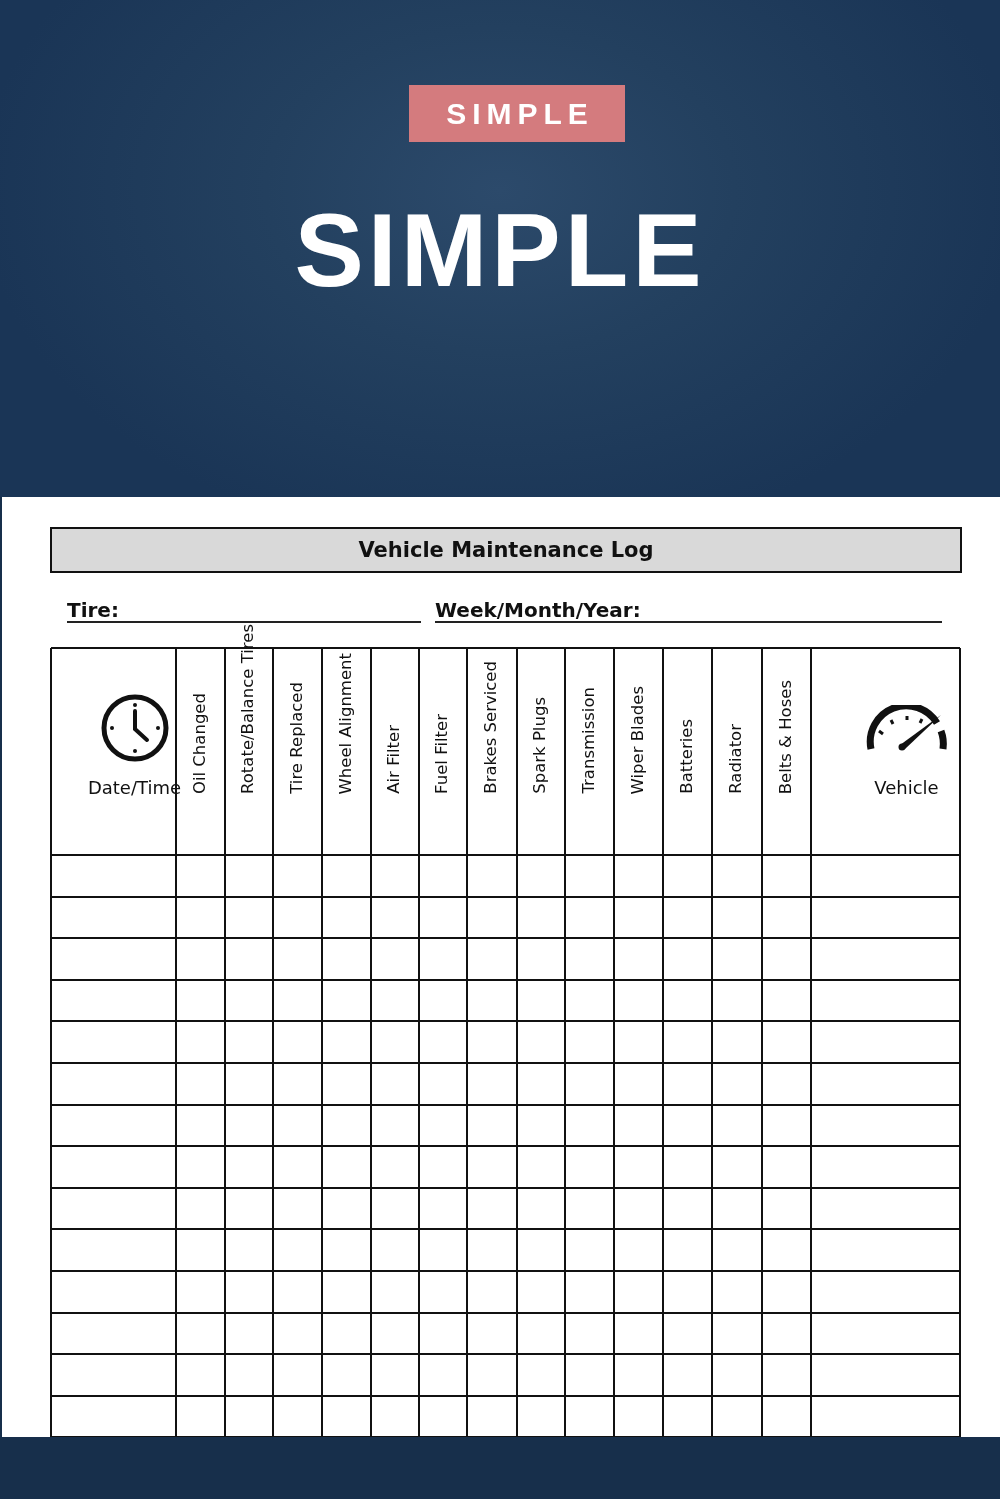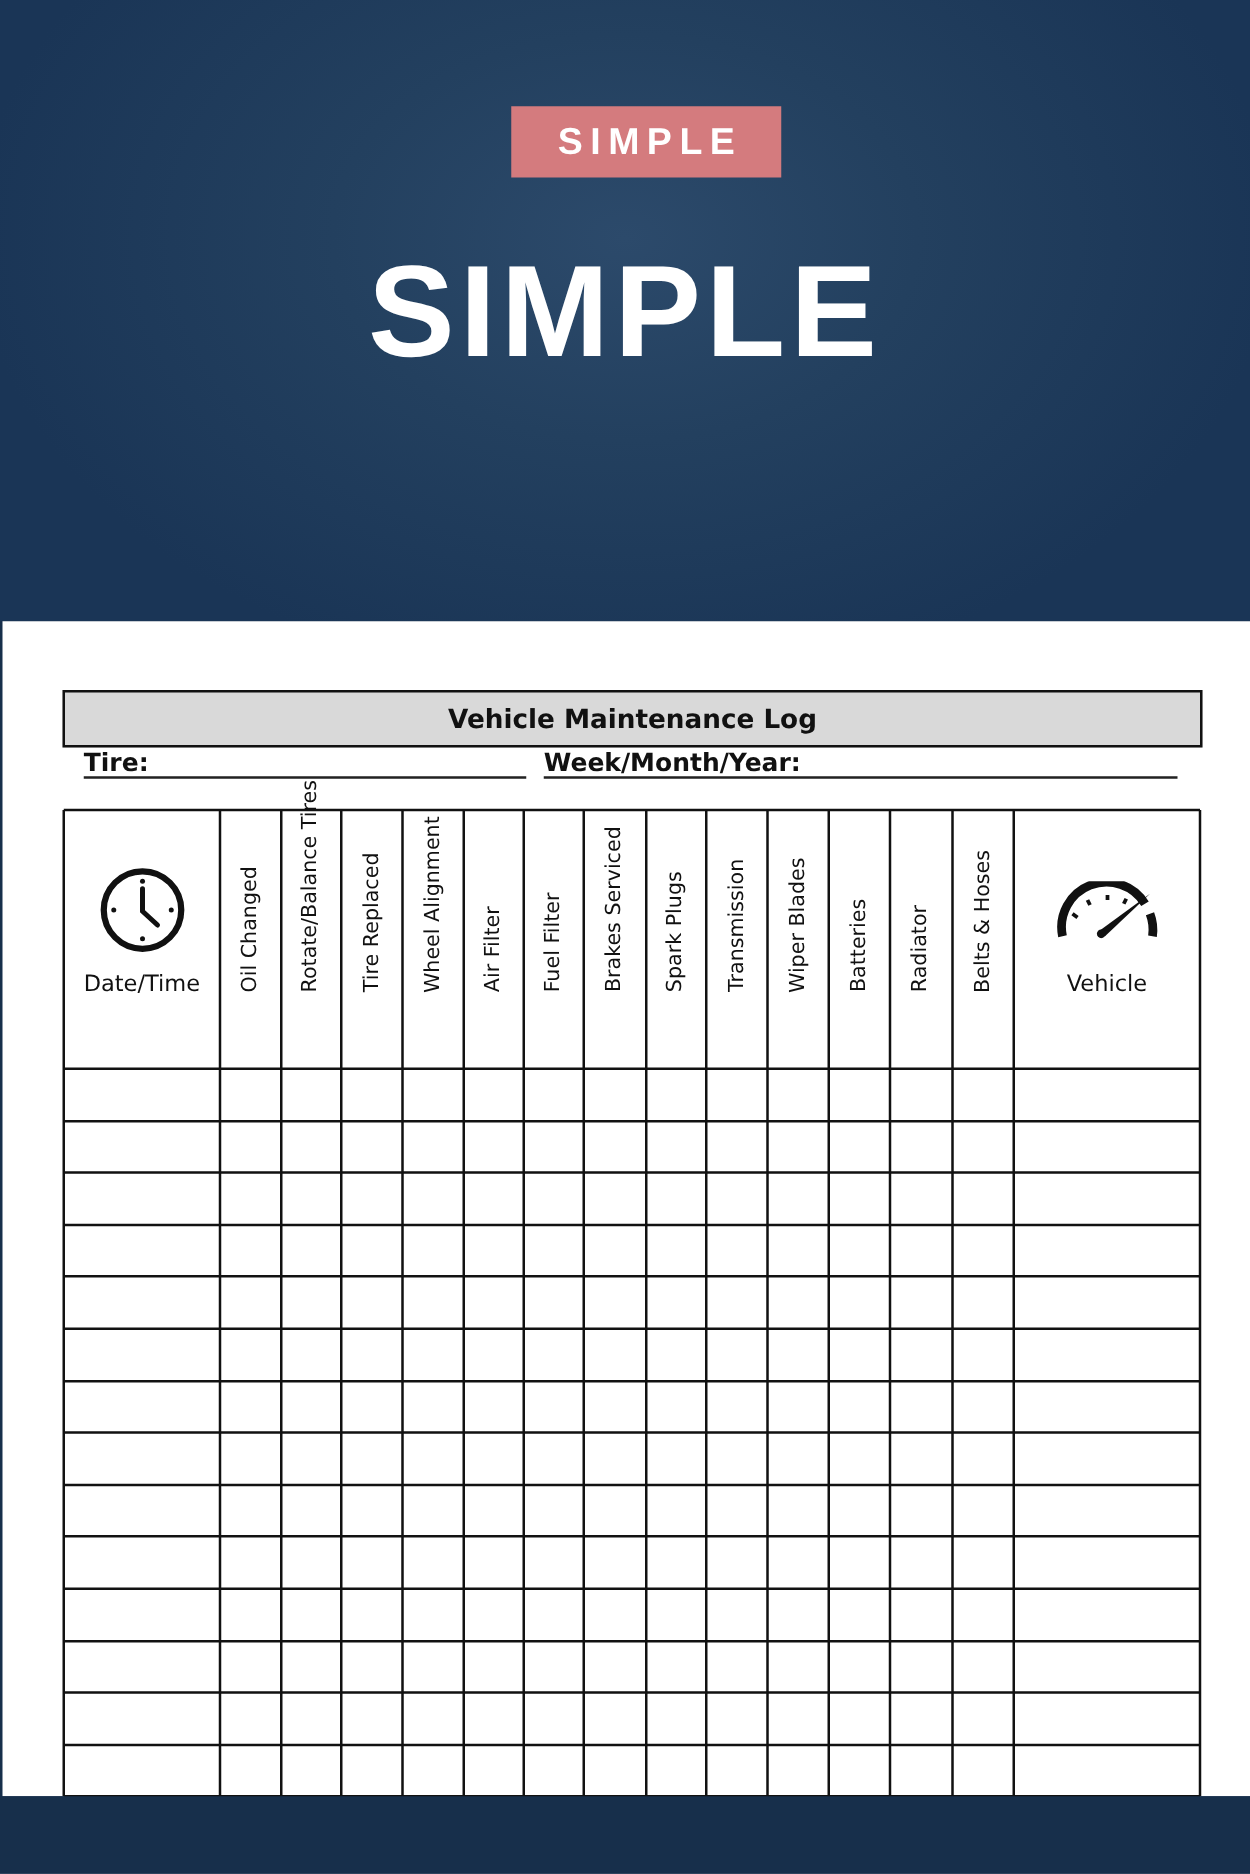--- a/index.html
+++ b/index.html
@@ -5,28 +5,28 @@
   html, body { margin:0; padding:0; }
   body { width:1000px; height:1499px; position:relative; overflow:hidden; background:#172f4b; font-family:"Liberation Sans", sans-serif; }
   .cover-top { position:absolute; left:0; top:0; width:1000px; height:497px;
     background: radial-gradient(ellipse 520px 360px at 500px 190px, #2c4a6b 0%, #23405f 45%, #1a3556 100%); }
   .badge { position:absolute; left:409px; top:85px; width:216px; height:57px; background:#d47b7e;
     color:#fff; font-weight:bold; font-size:30px; letter-spacing:6px; display:flex; align-items:center; justify-content:center; padding-left:6px; box-sizing:border-box; }
   .title { position:absolute; left:0; top:190px; width:1000px; text-align:center; color:#fff; font-weight:bold; font-size:104px; letter-spacing:4px; line-height:120px; }
   .subtitle { position:absolute; left:0; top:362px; width:1000px; text-align:center; color:#fff; font-weight:bold; font-size:31px; letter-spacing:16.5px; padding-left:16px; box-sizing:border-box; }
   .page { position:absolute; left:2px; top:497px; width:998px; height:940px; background:#fff; }
   .sheet-title { position:absolute; left:50px; top:527px; width:908px; height:42px; background:#d9d9d9; border:2px solid #111;
-    display:flex; align-items:center; justify-content:center; font-family:"DejaVu Sans", sans-serif; font-weight:bold; font-size:21px; color:#111;margin-top:25px; }
+    display:flex; align-items:center; justify-content:center; font-family:"DejaVu Sans", sans-serif; font-weight:bold; font-size:21px; color:#111; }
   .field-label { position:absolute; top:598px; font-family:"DejaVu Sans", sans-serif; font-weight:bold; font-size:20px; color:#111; }
   .field-line { position:absolute; top:621px; height:0; border-top:2px solid #222; }
   .grid { position:absolute; left:51px; top:648px; width:909px; height:789px; }
   .vline { position:absolute; top:0; bottom:0; width:0; border-left:2.5px solid #111; }
   .hline { position:absolute; left:0; right:0; height:0; border-top:2.5px solid #111; }
   .rotlabel { position:absolute; bottom:10px; font-family:"DejaVu Sans", sans-serif; font-size:16.5px; color:#111; writing-mode:vertical-rl; transform:rotate(180deg); white-space:nowrap; }
-  .hdrcell { position:absolute; top:0; height:156px; }
+  .hdrcell { position:absolute; top:0; height:156px;padding-left:42px; }
   .hdrtext { position:absolute; left:0; width:100%; text-align:center; font-family:"DejaVu Sans", sans-serif; font-size:18px; color:#111; }
   .bottom-band { position:absolute; left:0; top:1437px; width:1000px; height:62px; background:#172f4b; }
 </style>
 </head>
 <body>
 
 <div class="cover-top">
   <div class="badge">SIMPLE</div>
   <div class="title">SIMPLE</div>
 </div>

